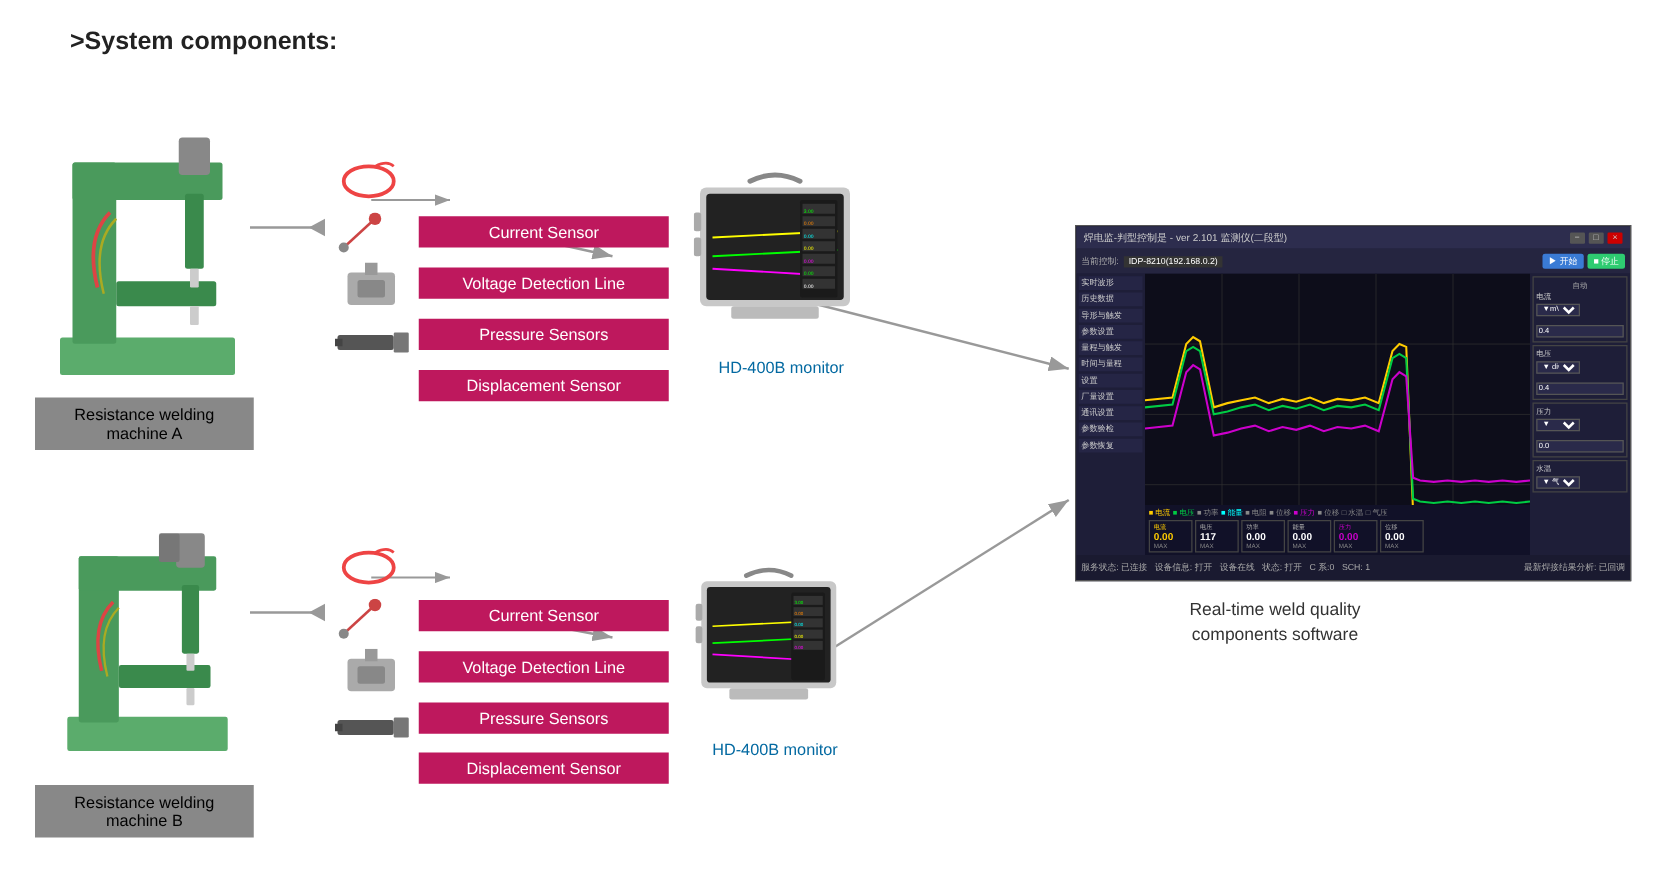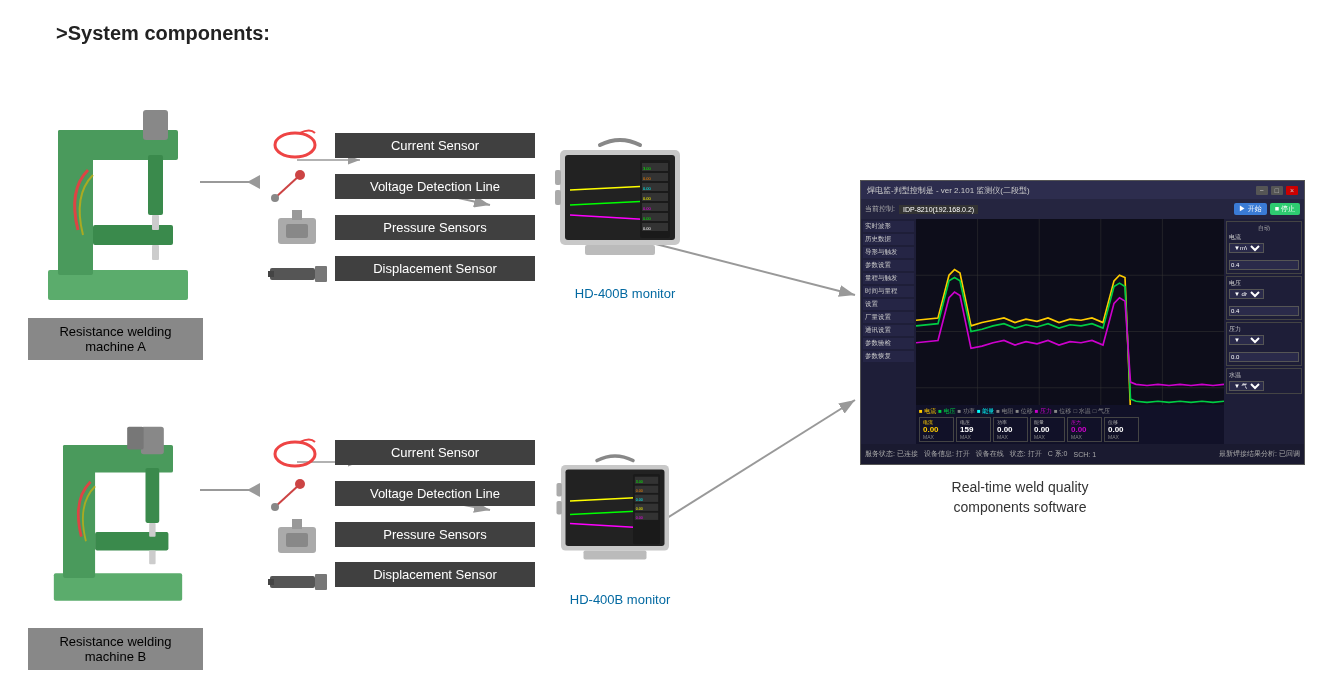--- a/index.html
+++ b/index.html
@@ -33,26 +33,27 @@
     }
 
     .machine-a-box {
       top: 320px;
       left: 32px;
     }
 
     
     .sensor-box {
       position: absolute;
-      background: #404040;
+      background: #be185d;
       color: #fff;
       font-size: 13px;
       padding: 5px 12px;
       width: 200px;
       text-align: center;
+      margin-top: 40px;
     }
 
     
     .monitor-label {
       position: absolute;
       font-size: 13px;
       color: #0369a1;
       text-align: center;
     }
 
@@ -507,21 +508,21 @@
           <span style="color:#888;font-size:6px;">□ 气压</span>
         </div>
         <div style="display:flex; gap:2px; margin-top:1px; flex-wrap:wrap;">
           <div style="border:1px solid #444;padding:1px 3px;min-width:35px;">
             <div style="font-size:5px;color:#ffcc00;">电流</div>
             <div style="font-size:8px;font-weight:bold;color:#ffcc00;">0.00</div>
             <div style="font-size:5px;color:#888;">MAX</div>
           </div>
           <div style="border:1px solid #444;padding:1px 3px;min-width:35px;">
             <div style="font-size:5px;color:#aaa;">电压</div>
-            <div style="font-size:8px;font-weight:bold;color:#fff;">159</div>
+            <div style="font-size:8px;font-weight:bold;color:#fff;">117</div>
             <div style="font-size:5px;color:#888;">MAX</div>
           </div>
           <div style="border:1px solid #444;padding:1px 3px;min-width:35px;">
             <div style="font-size:5px;color:#aaa;">功率</div>
             <div style="font-size:8px;font-weight:bold;color:#fff;">0.00</div>
             <div style="font-size:5px;color:#888;">MAX</div>
           </div>
           <div style="border:1px solid #444;padding:1px 3px;min-width:35px;">
             <div style="font-size:5px;color:#aaa;">能量</div>
             <div style="font-size:8px;font-weight:bold;color:#fff;">0.00</div>

